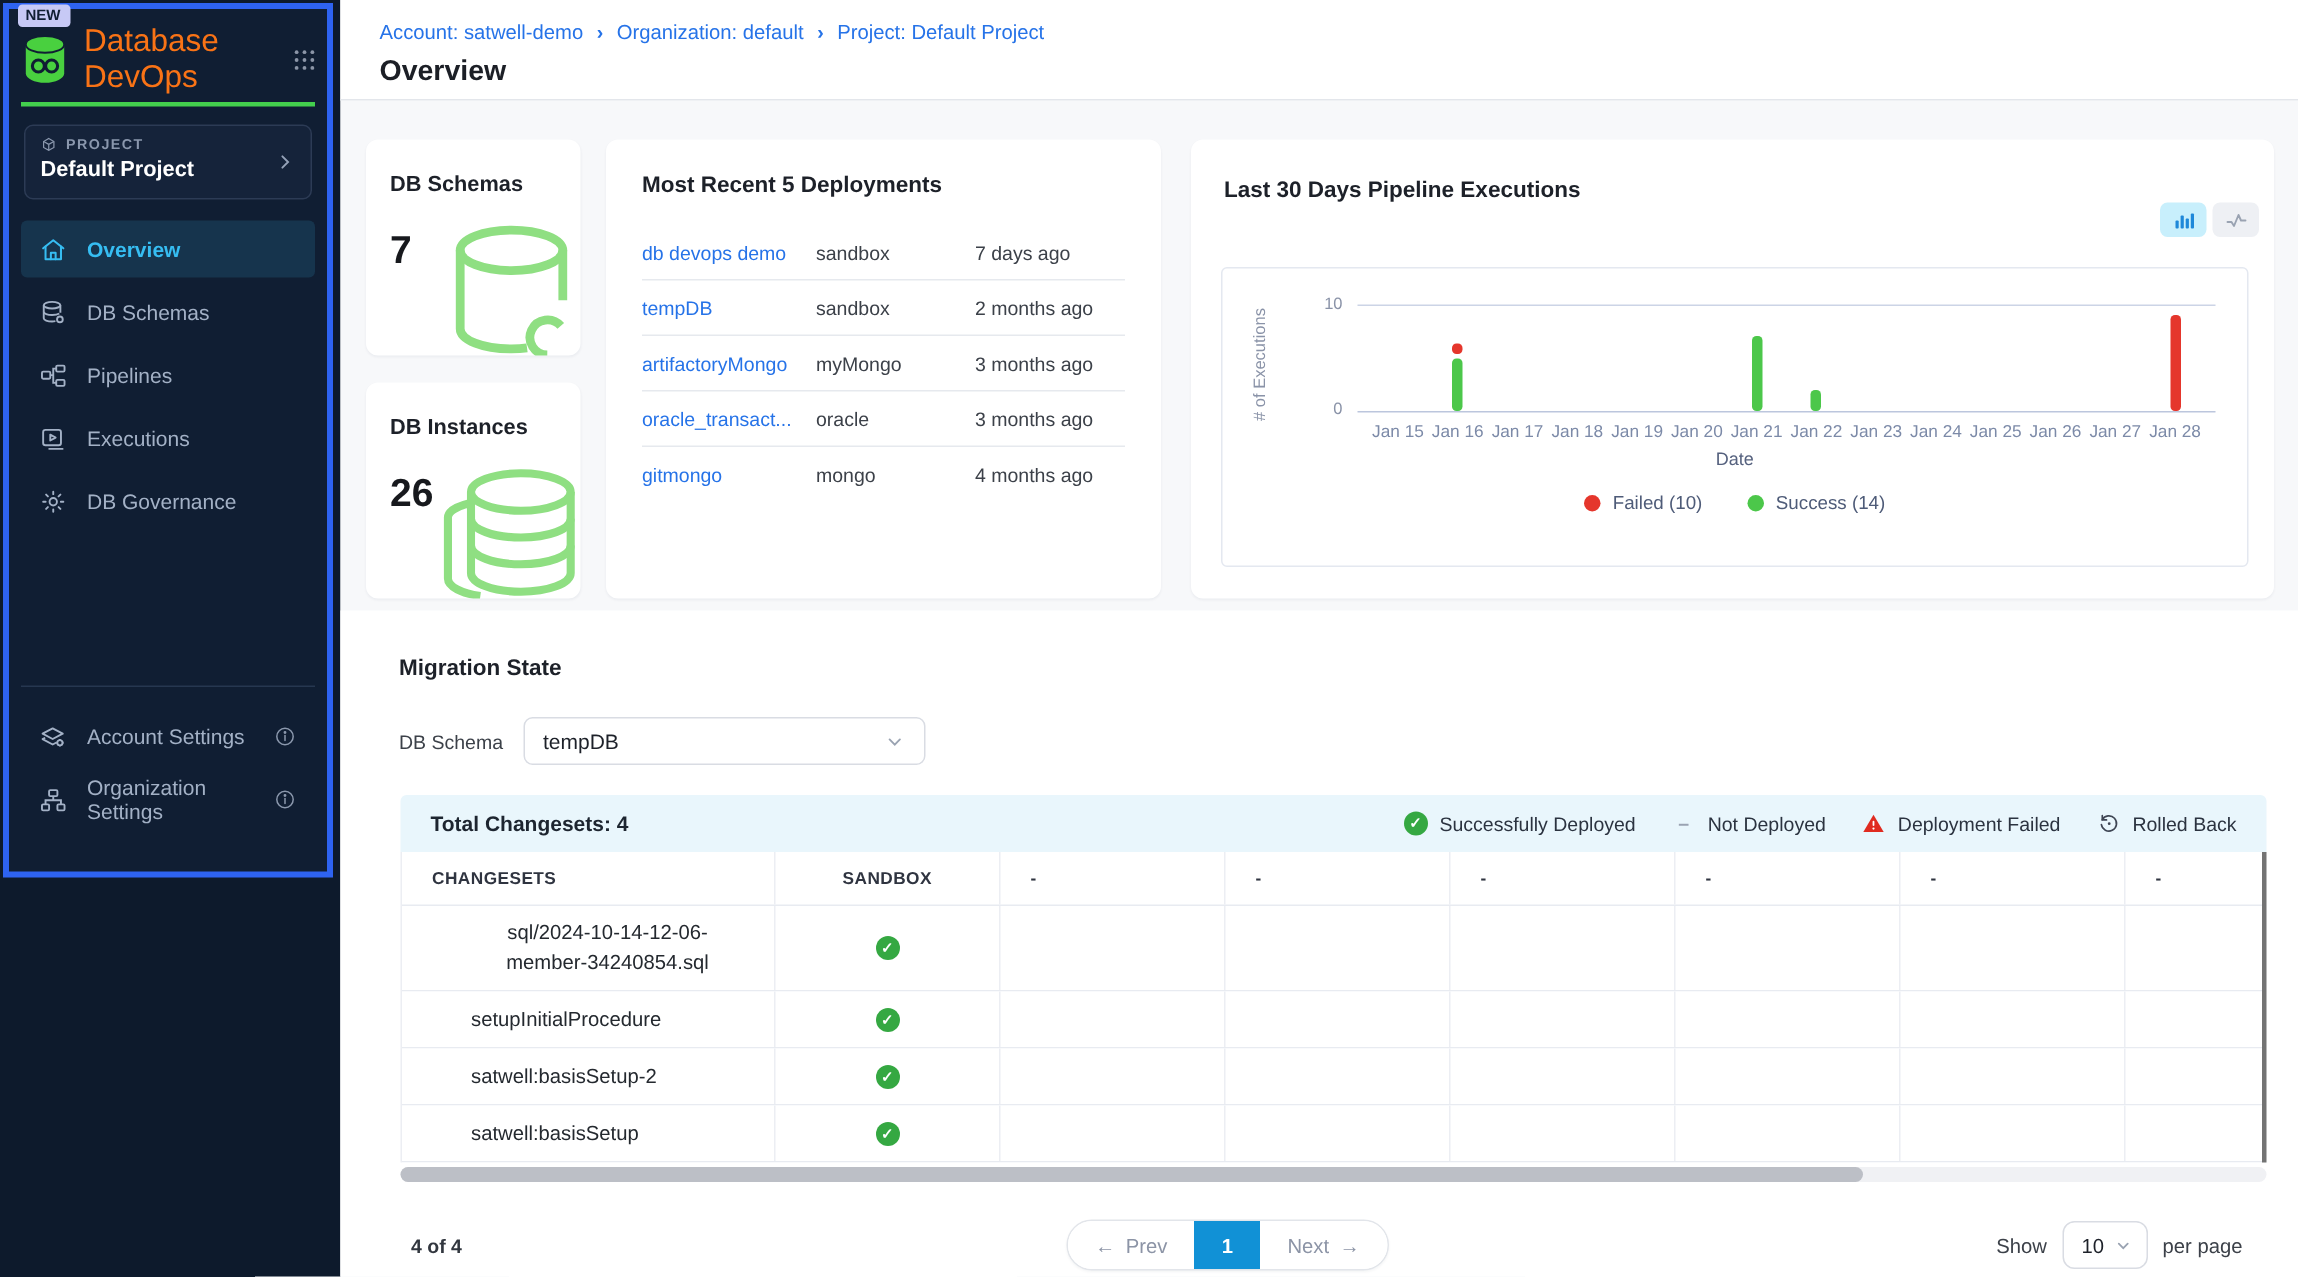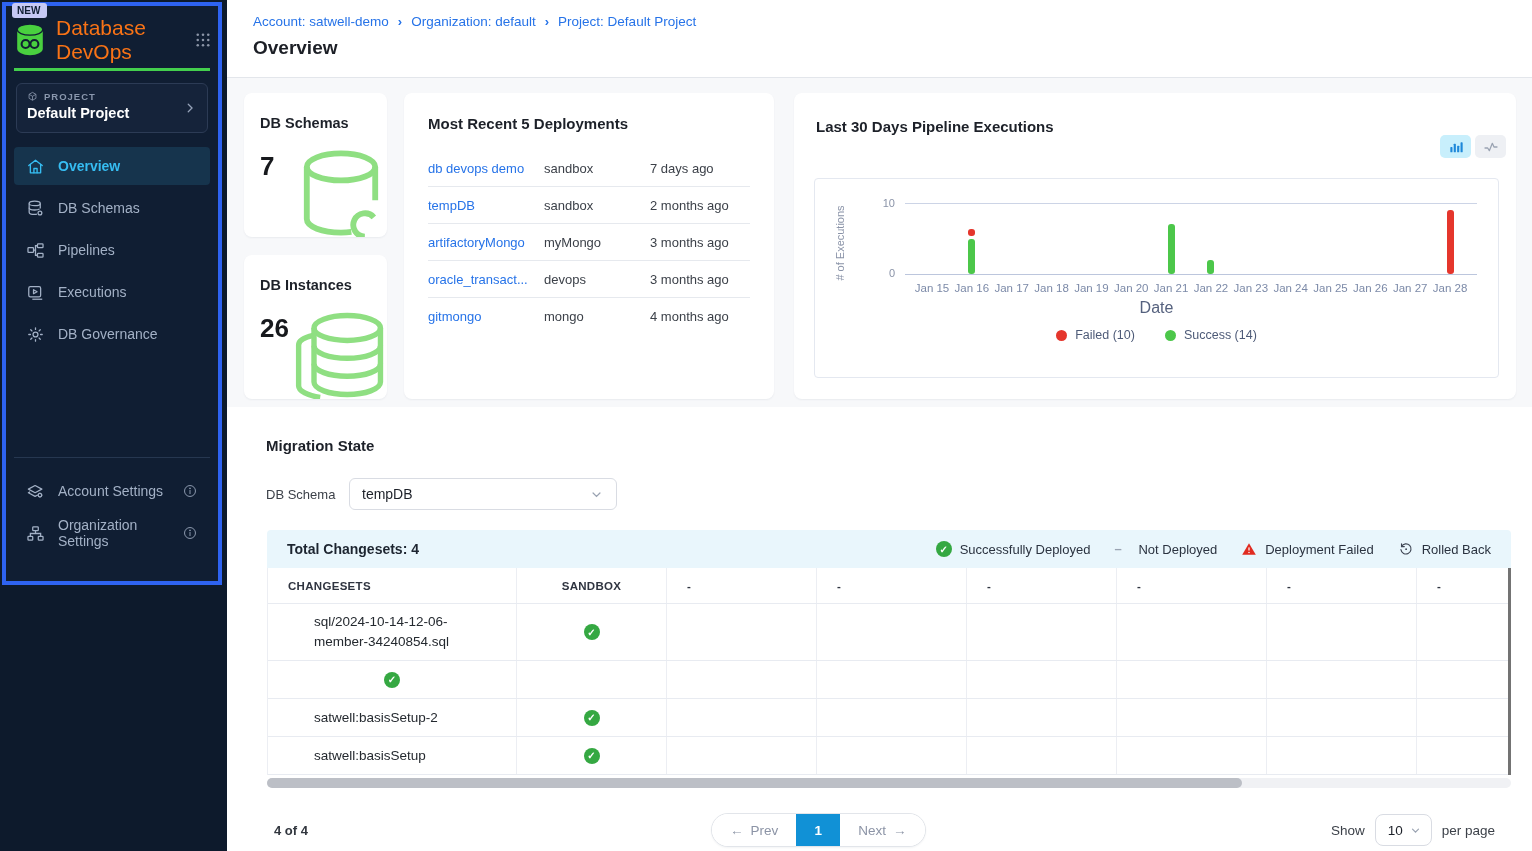--- a/index.html
+++ b/index.html
@@ -32,21 +32,21 @@
   .nav-bottom { top:466px; }
   .nav-item { display:flex; align-items:center; height:38px; margin-bottom:4px; padding:0 12px;
     color:#a3b1c6; font-size:14px; border-radius:4px; cursor:pointer; }
   .nav-item .icon { width:19px; height:19px; margin-right:13px; flex:none; }
   .nav-item.active { background:#16344d; color:#36bdf2; font-weight:600; }
   .nav-item .info { margin-left:auto; margin-right:0; width:16px; height:16px; color:#8b98ad; }
   .side-divider { position:absolute; left:8px; right:8px; top:451px; height:1px; background:#263750; }
 
   
   .main { position:absolute; left:227px; top:0; width:1305px; height:851px; background:#f7f8fa; }
-  .topbar { position:absolute; left:0; top:0; width:100%; height:78px; background:#ffffff;
+  .topbar { position:absolute; left:0; top:0; width:100%; height:67px; background:#ffffff;
     border-bottom:1px solid #e3e6eb; }
   .breadcrumb { position:absolute; left:26px; top:14px; font-size:13.5px; color:#2673e8;
     display:flex; gap:9px; align-items:center; }
   .breadcrumb a { color:#2673e8; text-decoration:none; cursor:pointer; }
   .crumb-sep { color:#2673e8; font-size:13px; font-weight:bold; }
   .page-title { position:absolute; left:26px; top:37px; font-size:19px; font-weight:bold; color:#1c1f26; }
 
   .card { position:absolute; background:#ffffff; border-radius:8px;
     box-shadow:0 1px 2px rgba(25,35,60,.06); }
   .stat-card-1 { left:17px; top:93px; width:143px; height:144px; overflow:hidden; }
@@ -74,36 +74,36 @@
   .toggle-btn svg { width:16px; height:16px; }
   .plot-box { position:absolute; left:20px; top:85px; width:685px; height:200px;
     border:1px solid #e4e8f0; border-radius:4px; background:#ffffff; }
   .grid-line { position:absolute; height:1px; background:#ccd4e6; }
   .ytick { position:absolute; width:26px; text-align:right; font-size:11px; color:#8a93a8; }
   .ylab { position:absolute; left:18px; top:22px; width:84px; transform:rotate(-90deg);
     transform-origin:42px 42px; font-size:11px; color:#8a93a8; text-align:center; line-height:1.3; }
   .bar { position:absolute; width:7px; border-radius:3px; }
   .xlabel { position:absolute; width:46px; text-align:center; font-size:11.5px; color:#7c8aa8; }
   .xaxis-title { position:absolute; left:0; right:0; top:120px; text-align:center;
-    font-size:16px; color:#55617e; }
+    font-size:12px; color:#55617e; }
   .chart-legend { position:absolute; left:0; right:0; top:149px; display:flex;
     justify-content:center; gap:30px;align-items:center; }
   .chart-legend .li { display:flex; align-items:center; gap:8px; font-size:12.5px; color:#4e5b78; }
   .chart-legend .dot { width:11px; height:11px; border-radius:50%; }
 
   
   .migration { position:absolute; left:0; top:407px; width:100%; height:444px; background:#ffffff; }
   .mig-title { position:absolute; left:39px; top:30px; font-size:15px; font-weight:bold; color:#1d2129; }
   .schema-label { position:absolute; left:39px; top:80px; font-size:13px; color:#3c4149; }
   .schema-select { position:absolute; left:122px; top:71px; width:268px; height:32px;
     border:1px solid #d9dce3; border-radius:6px; background:#fff; display:flex; align-items:center;
     padding:0 12px; font-size:14px; color:#1d2129; cursor:pointer; }
   .schema-select .icon { margin-left:auto; width:15px; height:15px; color:#9aa3b2; }
 
-  .cs-block { position:absolute; left:40px; top:123px; width:1244px; }
+  .cs-block { position:absolute; left:40px; top:123px; width:1244px;text-align:center; }
   .cs-band { height:38px; background:#e9f6fc; border-radius:4px 4px 0 0; display:flex;
     align-items:center; padding:0 20px; }
   .cs-total { font-size:14px; font-weight:bold; color:#1d2530; }
   .cs-legend { margin-left:auto; display:flex; gap:24px; }
   .cs-legend .li { display:flex; align-items:center; gap:8px; font-size:13px; color:#2b3340; }
   .badge-check { width:16px; height:16px; border-radius:50%; background:#35a842; color:#fff;
     font-size:10px; font-weight:bold; display:flex; align-items:center; justify-content:center; flex:none; }
   .dash-glyph { color:#9aa3b2; font-weight:bold; }
   .li .icon { width:16px; height:16px; }
   .cs-table { overflow:hidden; border-left:1px solid #eceef3; border-right:3px solid #737373; }
@@ -334,21 +334,21 @@
           <span>sandbox</span>
           <span>2 months ago</span>
         </div>
         <div class="deploy-row">
           <span class="deploy-link">artifactoryMongo</span>
           <span>myMongo</span>
           <span>3 months ago</span>
         </div>
         <div class="deploy-row">
           <span class="deploy-link">oracle_transact...</span>
-          <span>devops</span>
+          <span>oracle</span>
           <span>3 months ago</span>
         </div>
         <div class="deploy-row">
           <span class="deploy-link">gitmongo</span>
           <span>mongo</span>
           <span>4 months ago</span>
         </div>
       </div>
   </div>
 
@@ -459,20 +459,23 @@
               </span>
             </div>
             <div class="cs-cell"></div>
             <div class="cs-cell"></div>
             <div class="cs-cell"></div>
             <div class="cs-cell"></div>
             <div class="cs-cell"></div>
             <div class="cs-cell"></div>
           </div>
           <div class="cs-row r1">
+            <div class="cs-cell">
+              <span class="wrap">setupInitialProcedure</span>
+            </div>
             <div class="cs-cell center">
               <span>
                 <span class="badge-check">✓</span>
               </span>
             </div>
             <div class="cs-cell"></div>
             <div class="cs-cell"></div>
             <div class="cs-cell"></div>
             <div class="cs-cell"></div>
             <div class="cs-cell"></div>

